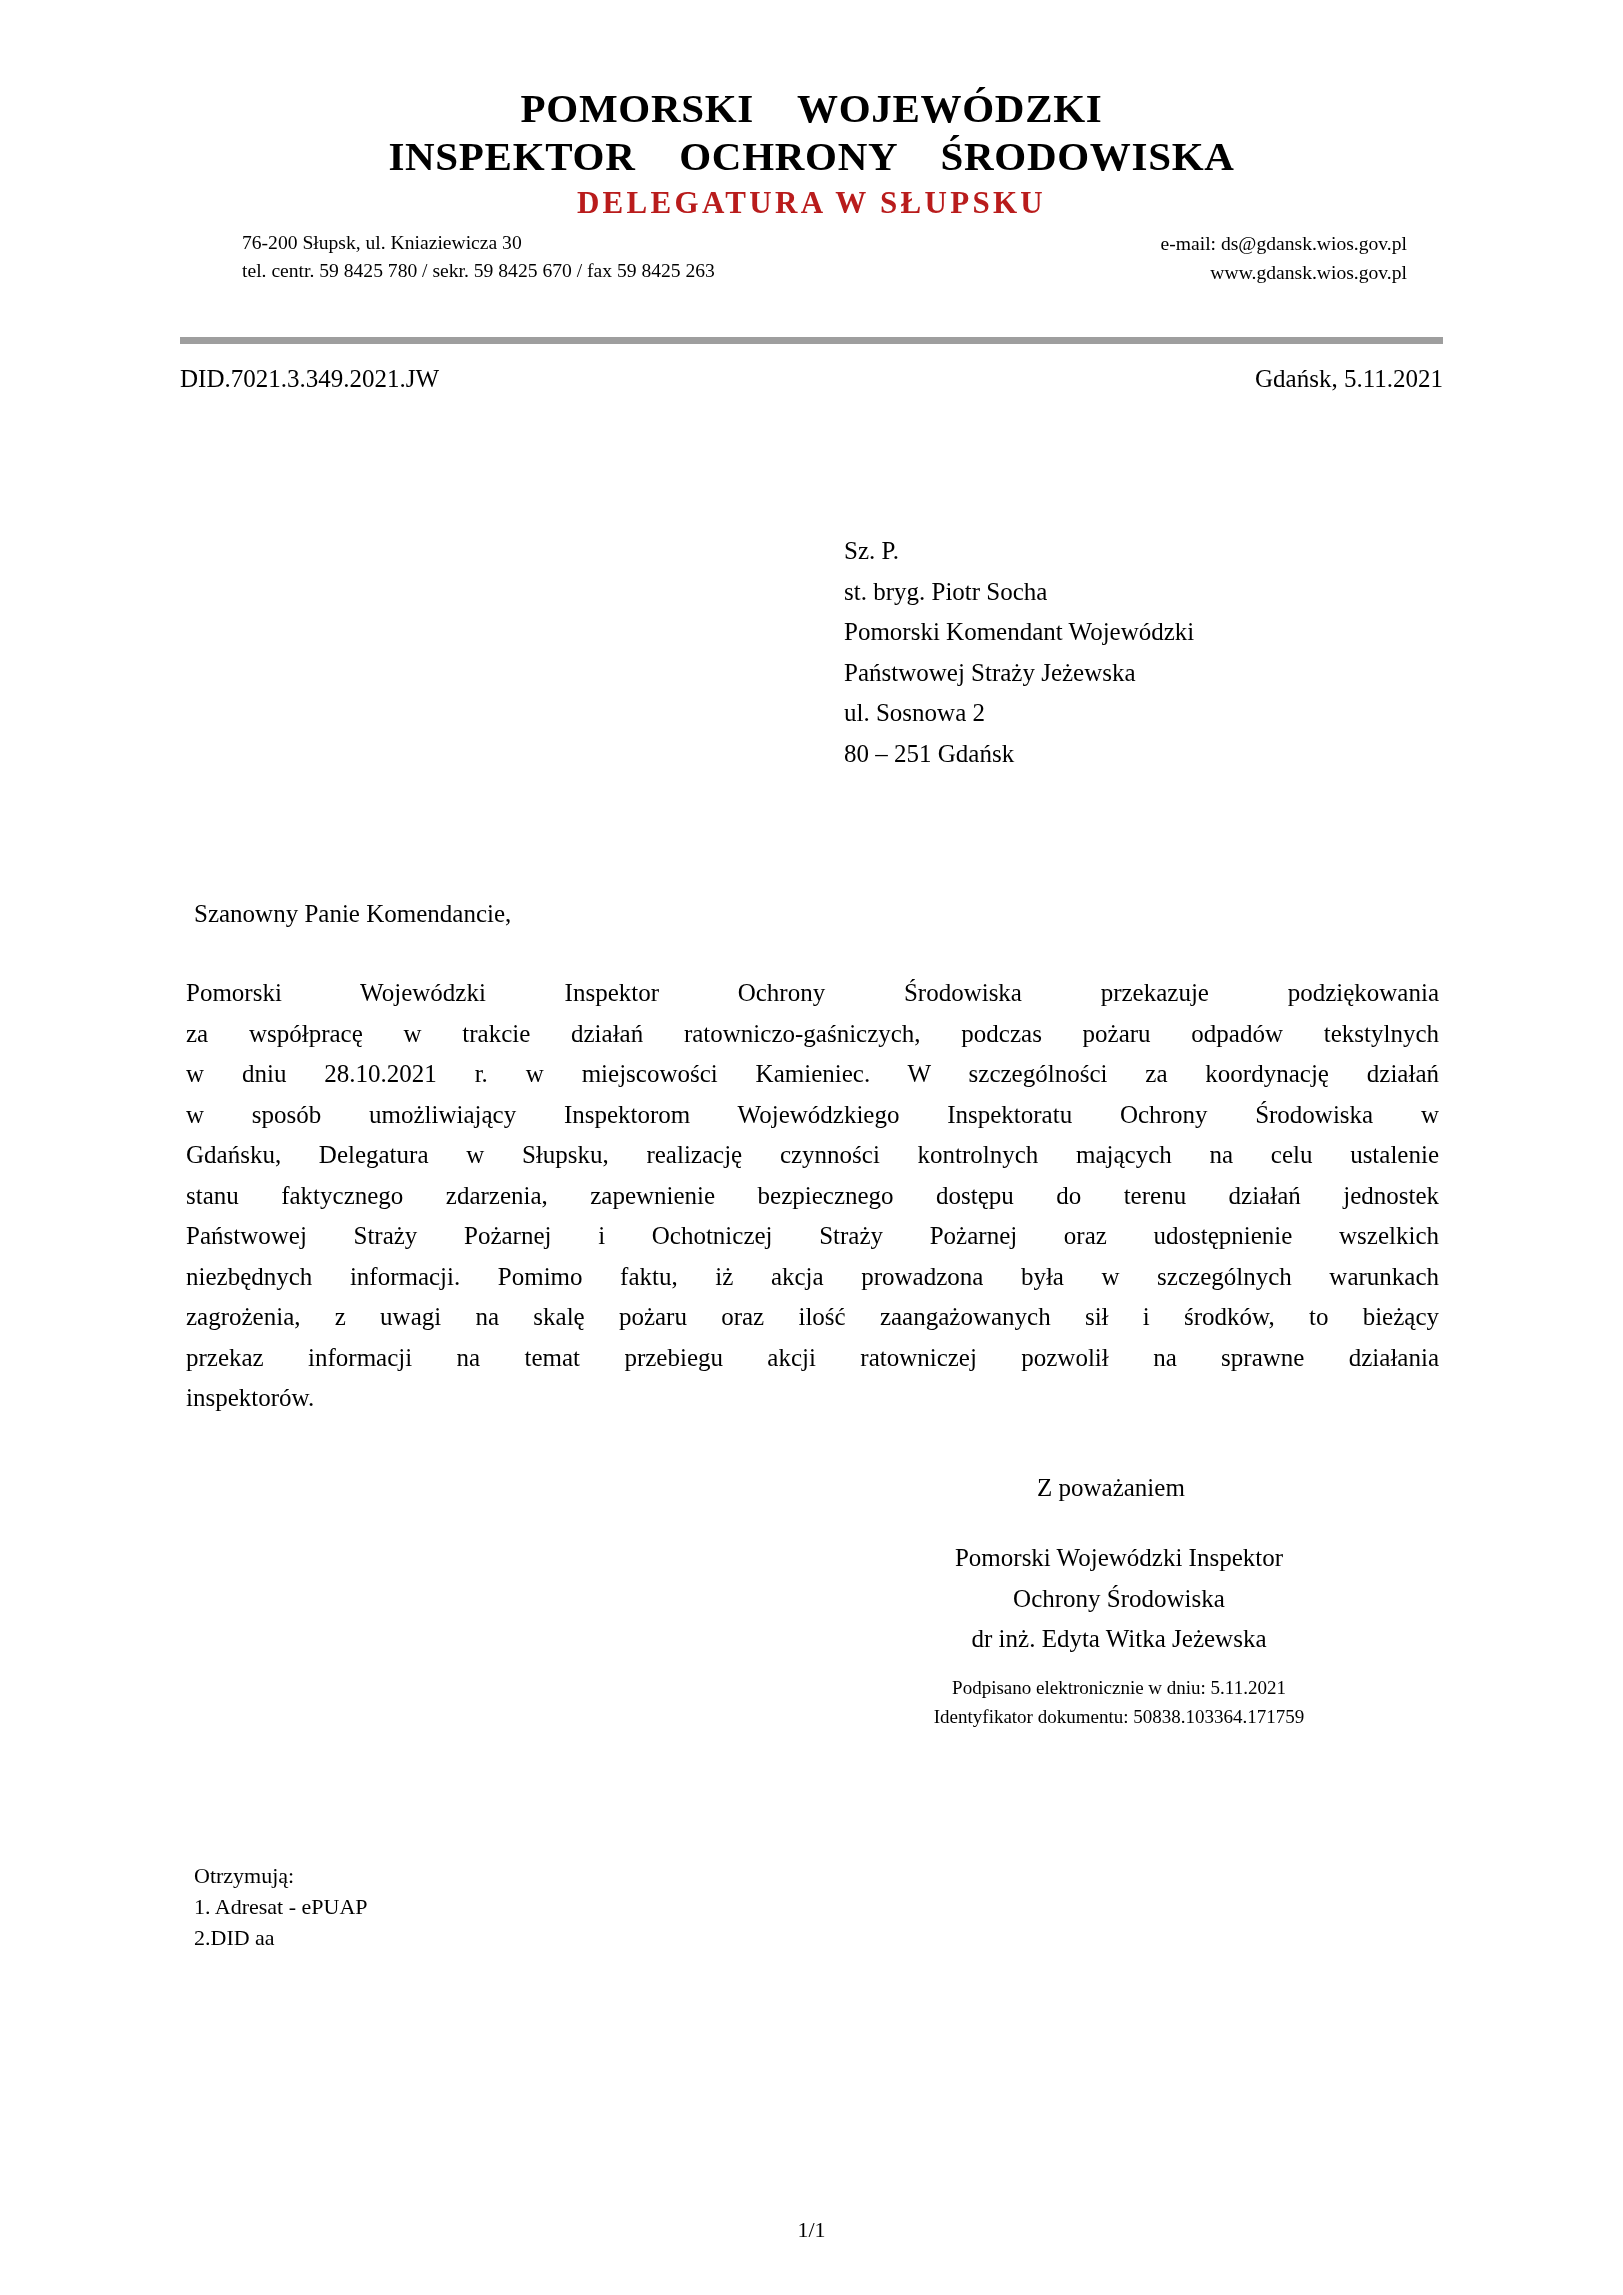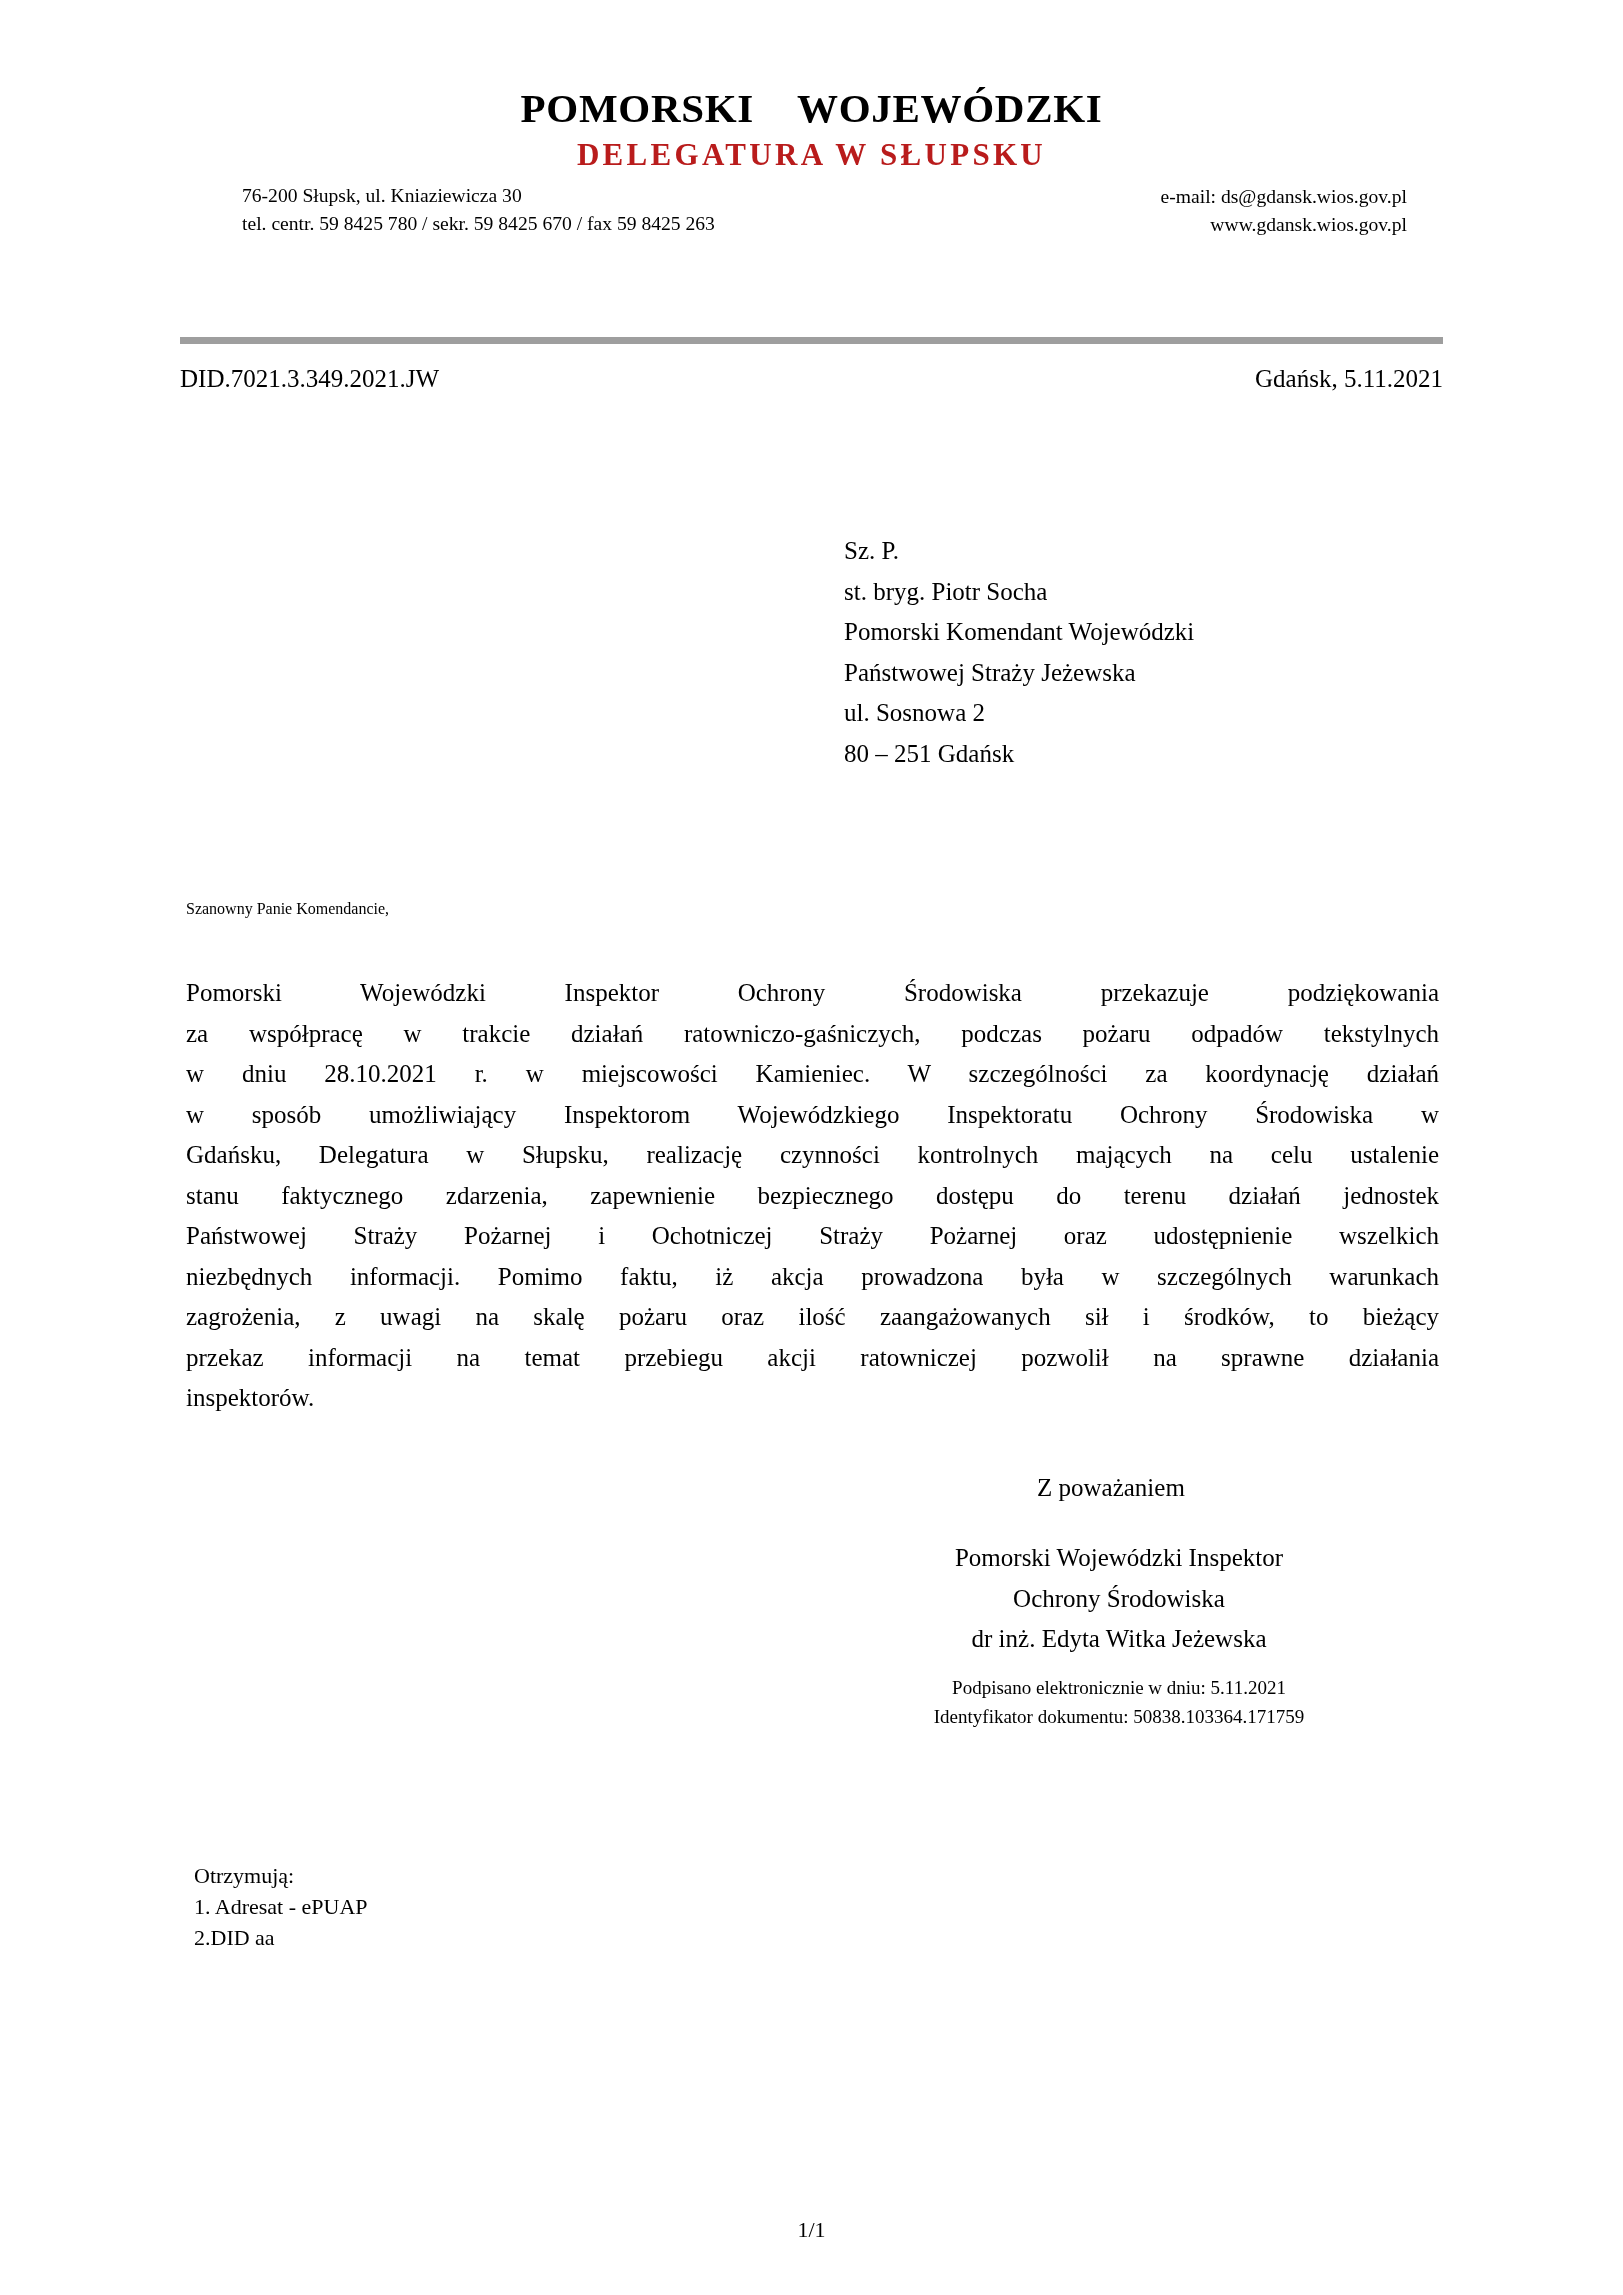--- a/index.html
+++ b/index.html
@@ -81,23 +81,23 @@
     position: absolute;
     left: 844px;
     top: 531px;
     font-size: 25px;
     line-height: 1.62;
   }
 
   
   .salutation {
     position: absolute;
-    left: 186px;
+    left: 194px;
     top: 900px;
-    font-size: 16px;
+    font-size: 25px;
   }
   .body-par {
     position: absolute;
     left: 186px;
     top: 973px;
     width: 1253px;
     font-size: 25px;
     line-height: 1.62;
     text-align: justify;
     text-justify: inter-word;
@@ -156,20 +156,21 @@
     font-size: 22px;
   }
 </style>
 </head>
 <body>
 
 <div class="page">
 
   <div class="letterhead">
     <div class="lh-line1">POMORSKI    WOJEWÓDZKI</div>
+    <div class="lh-line2">INSPEKTOR    OCHRONY    ŚRODOWISKA</div>
     <div class="lh-deleg">DELEGATURA W SŁUPSKU</div>
     <div class="lh-contact">
       <div class="col-left">
         <div>76-200 Słupsk, ul. Kniaziewicza 30</div>
         <div>tel. centr. 59 8425 780 / sekr. 59 8425 670 / fax 59 8425 263</div>
       </div>
       <div class="col-right">
         <div>e-mail: ds@gdansk.wios.gov.pl</div>
         <div>www.gdansk.wios.gov.pl</div>
       </div>

